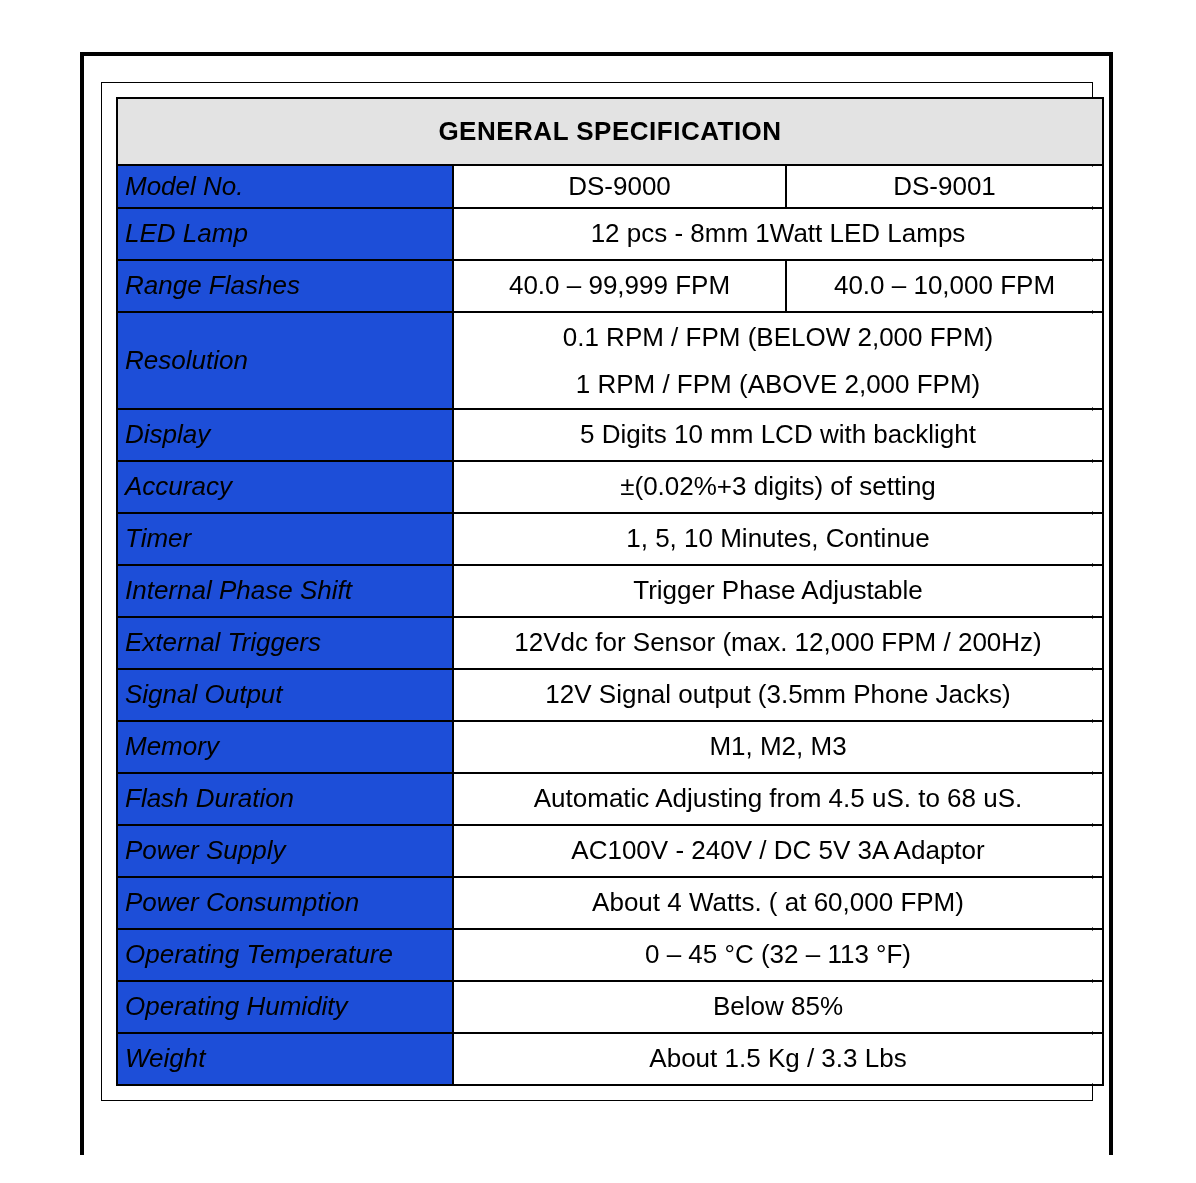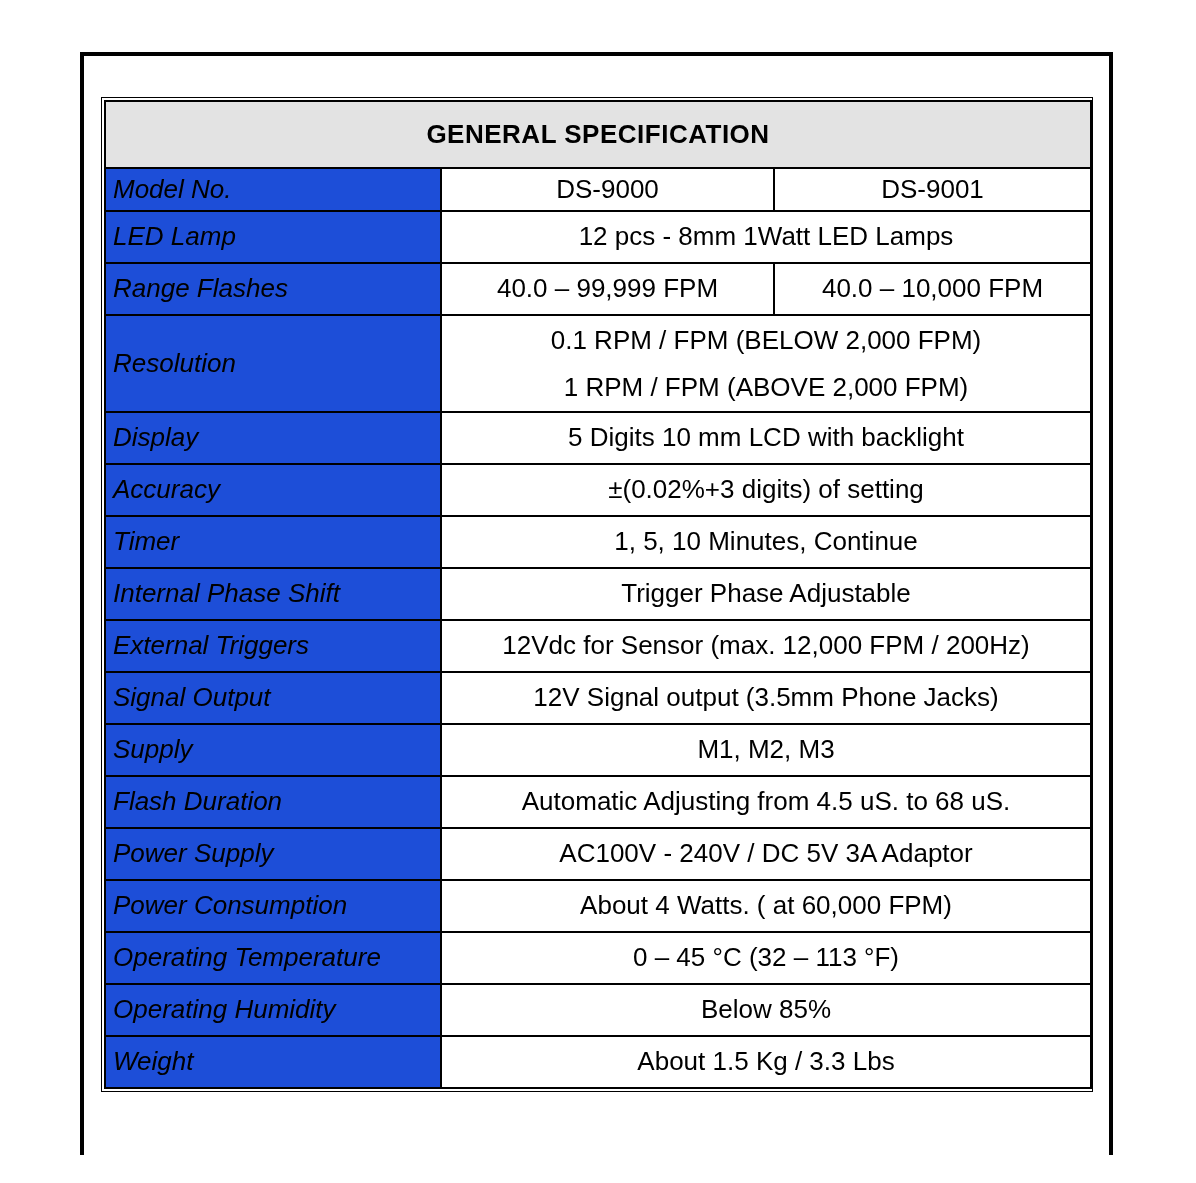--- a/index.html
+++ b/index.html
@@ -24,24 +24,24 @@
     width: 1033px;
     height: 1103px;
     border: 4px solid #000000;
     border-bottom: none;
     box-sizing: border-box;
   }
   
   #tablewrap {
     position: absolute;
     left: 101px;
-    top: 97px;
+    top: 82px;
     width: 992px;
     border: 1px solid #000000;
-    padding: 2px;
+    padding: 14px;
     box-sizing: border-box;
     background: #ffffff;
   }
   table.spec {
     border-collapse: collapse;
     table-layout: fixed;
     width: 986px;
   }
   table.spec td {
     border: 2px solid #000000;
@@ -150,21 +150,21 @@
         <td class="label-cell">External Triggers</td>
         <td class="value-cell" colspan="2">12Vdc for Sensor (max. 12,000 FPM / 200Hz)</td>
       </tr>
 
       <tr class="r-std">
         <td class="label-cell">Signal Output</td>
         <td class="value-cell" colspan="2">12V Signal output (3.5mm Phone Jacks)</td>
       </tr>
 
       <tr class="r-std">
-        <td class="label-cell">Supply</td>
+        <td class="label-cell">Memory</td>
         <td class="value-cell" colspan="2">M1, M2, M3</td>
       </tr>
 
       <tr class="r-std">
         <td class="label-cell">Flash Duration</td>
         <td class="value-cell" colspan="2">Automatic Adjusting from 4.5 uS. to 68 uS.</td>
       </tr>
 
       <tr class="r-std">
         <td class="label-cell">Power Supply</td>

